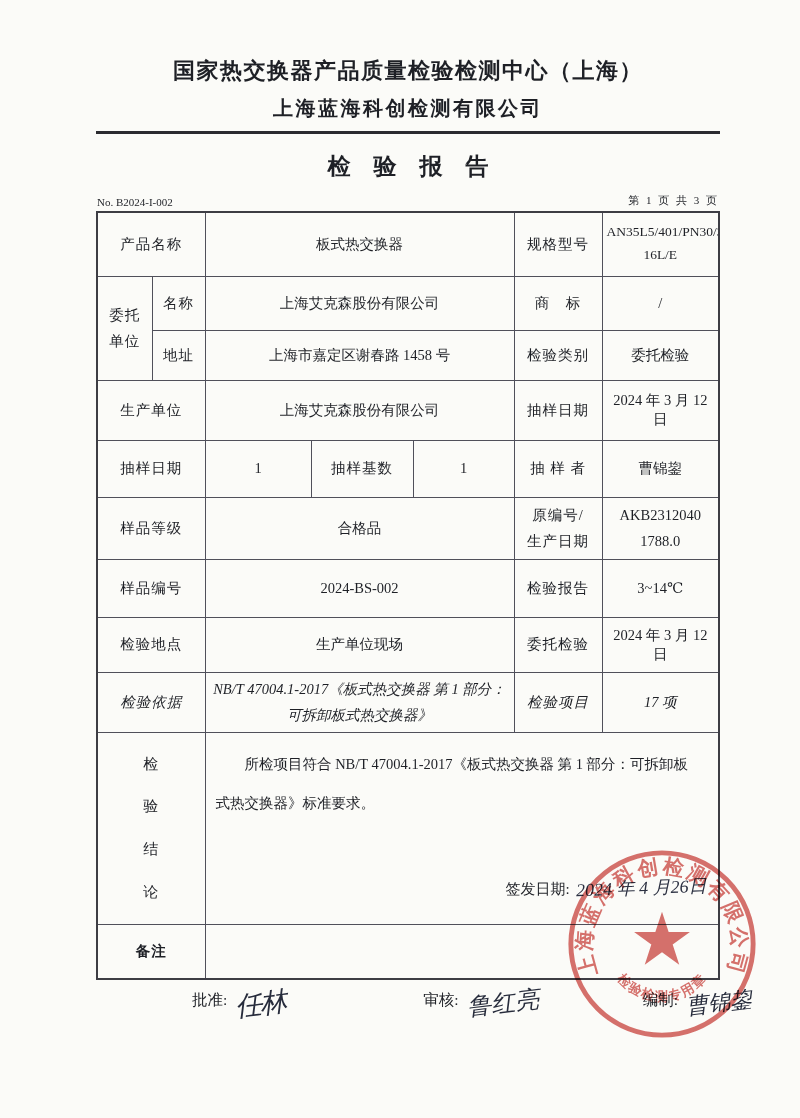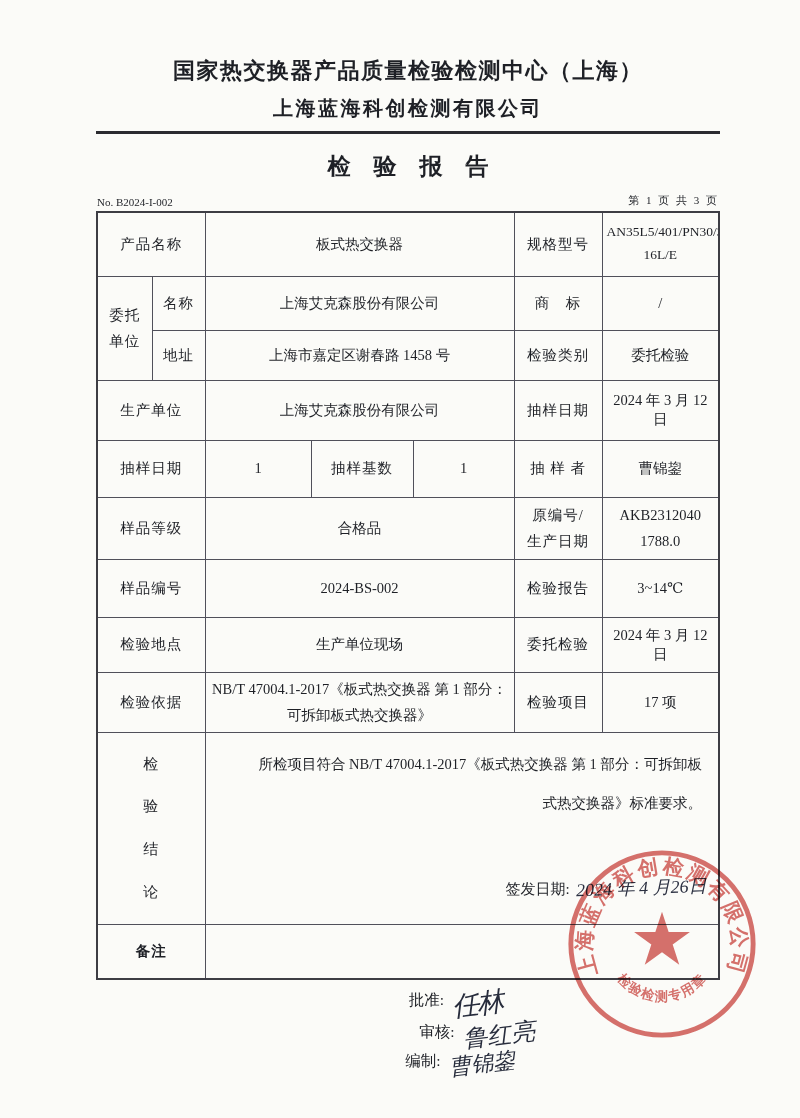--- a/index.html
+++ b/index.html
@@ -32,39 +32,39 @@
   td{
     border:1.4px solid #50505a;
     text-align:center;vertical-align:middle;
     font-size:14.5px;padding:2px 4px;
     overflow:hidden;
   }
   td.lbl{letter-spacing:1px;}
   .pre{white-space:pre-line;}
   tr.r1{height:64px;} tr.r2{height:54px;} tr.r3{height:50px;}
   tr.r4{height:60px;padding-left:24px;} tr.r5{height:57px;} tr.r6{height:62px;}
-  tr.r7{height:58px;} tr.r8{height:55px;} tr.r9{height:60px;}
+  tr.r7{height:58px;} tr.r8{height:55px;} tr.r9{height:60px;font-style:italic;}
   tr.r10{height:192px;} tr.r11{height:55px;font-weight:bold;}
   td.spec-val{font-size:13.5px;line-height:1.7;}
   td.two-line{line-height:1.8;}
   td.v-label{line-height:2.85;font-size:15px;letter-spacing:1px;}
   td.conclusion-cell{
     text-align:left;vertical-align:top;position:relative;
     padding:12px 16px 0 10px;
   }
-  .conclusion-text{text-indent:2em;line-height:2.75;font-size:14.5px;margin:0;text-align:right;}
+  .conclusion-text{text-indent:2em;line-height:2.75;font-size:14.5px;margin:0;}
   .sign-date{position:absolute;right:12px;bottom:24px;font-size:15px;white-space:nowrap;}
   .hand{
     font-style:italic;color:#2c3142;
     display:inline-block;
   }
   .sign-date .hand{font-size:18px;transform:rotate(-2deg);margin-left:2px;}
   .sig-footer{
-    width:622px;margin:10px auto 0;display:flex;align-items:center;
-    font-size:15.5px;padding-left:0;box-sizing:border-box;flex-direction:column;
+    width:622px;margin:10px auto 0;display:flex;align-items:flex-start;
+    font-size:15.5px;padding-left:0;box-sizing:border-box;
   }
   .sig-group{display:flex;align-items:flex-start;white-space:nowrap;}
   .sig-group.g1{margin-left:95px;}
   .sig-group.g2{margin-left:138px;}
   .sig-group.g3{margin-left:104px;}
   .sig{
     font-style:italic;color:#272c3c;margin-left:8px;
     transform:rotate(-7deg);display:inline-block;
   }
   .sig.approve{font-size:27px;margin-top:-4px;letter-spacing:-2px;}

